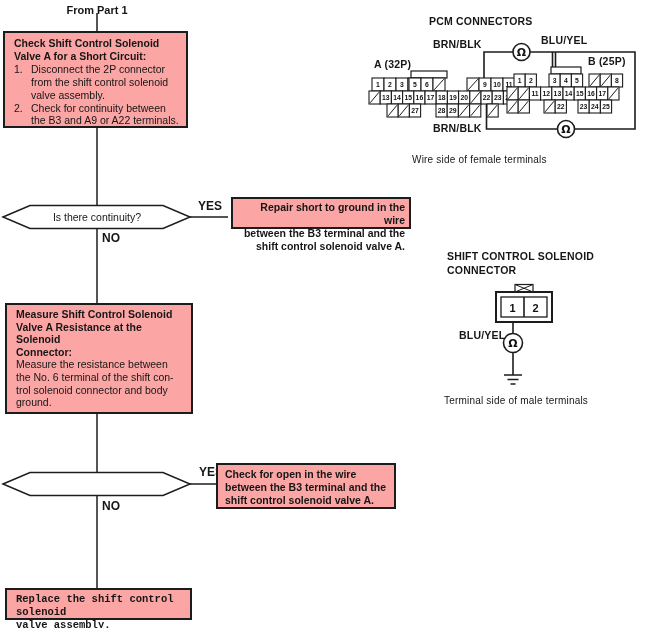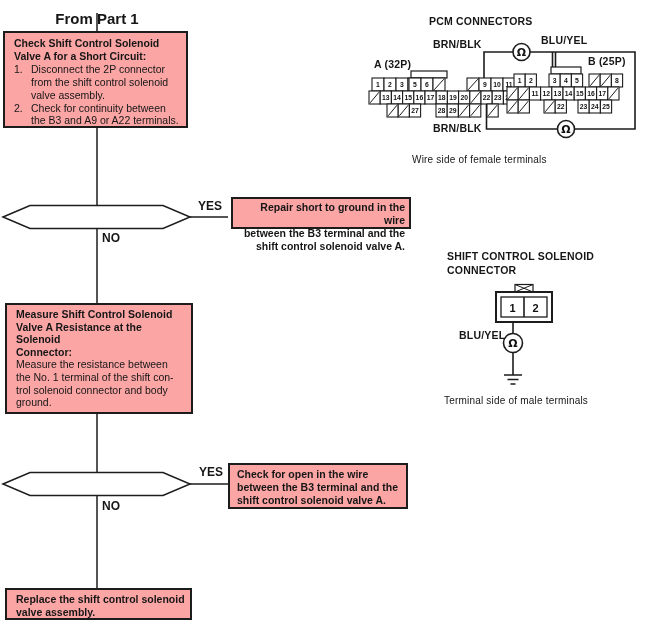--- a/index.html
+++ b/index.html
@@ -192,63 +192,64 @@
     <path class="wire" d="M524,297 V317" stroke-width="1.3"></path>
     <text class="termnum" x="512.5" y="311.5">1</text>
     <text class="termnum" x="535.5" y="311.5">2</text>
     <path class="wire" d="M513,322 V333.5"></path>
     <circle class="ohm-circle" cx="513" cy="343" r="9.5"></circle>
     <text class="ohm-text" x="513" y="347">Ω</text>
     <path class="wire" d="M513,352.5 V375"></path>
     <path class="wire" d="M504,375 H522 M507.5,379.5 H518.5 M510.5,384 H515.5"></path>
   </svg>
 
-  <div class="abs bold" style="left:55px;top:10px;width:84px;text-align:center;font-size:15px;">From Part 1</div>
+  <div class="abs bold" style="left:55px;top:4px;width:84px;text-align:center;font-size:11px;">From Part 1</div>
 
   <div class="fbox" style="left:3px;top:31px;width:185px;height:97px;">
     <div class="bold pre">Check Shift Control Solenoid
 Valve A for a Short Circuit:</div>
     <div class="item">
       <span class="n">1.</span>
       <span class="pre">Disconnect the 2P connector
 from the shift control solenoid
 valve assembly.</span>
     </div>
     <div class="item">
       <span class="n">2.</span>
       <span class="pre">Check for continuity between
 the B3 and A9 or A22 terminals.</span>
     </div>
   </div>
 
+  <div class="hex-text" style="left:18px;top:206px;width:158px;height:22px;">Is there continuity?</div>
   <div class="lbl" style="left:198px;top:199px;">YES</div>
   <div class="lbl" style="left:102px;top:231px;">NO</div>
 
   <div class="fbox bold pre" style="left:231px;top:197px;width:180px;height:32px;padding:2px 4px 2px 7px;text-align:right;">Repair short to ground in the wire
 between the B3 terminal and the
 shift control solenoid valve A.</div>
 
   <div class="fbox" style="left:5px;top:303px;width:188px;height:111px;padding-top:3px;line-height:12.6px;">
     <div class="bold pre">Measure Shift Control Solenoid
 Valve A Resistance at the Solenoid
 Connector:</div>
     <div class="pre">Measure the resistance between
-the No. 1 terminal of the shift con-
+the No. 6 terminal of the shift con-
 trol solenoid connector and body
 ground.</div>
   </div>
 
   <div class="lbl" style="left:199px;top:465px;">YES</div>
   <div class="lbl" style="left:102px;top:499px;">NO</div>
 
-  <div class="fbox bold pre" style="left:228px;top:463px;width:180px;height:46px;padding:3px 4px 2px 7px;">Check for open in the wire
+  <div class="fbox bold pre" style="left:216px;top:463px;width:180px;height:46px;padding:3px 4px 2px 7px;">Check for open in the wire
 between the B3 terminal and the
 shift control solenoid valve A.</div>
 
-  <div class="fbox bold pre" style="left:5px;top:588px;width:187px;height:32px;padding:3px 4px 2px 9px;">Replace the shift control solenoid
+  <div class="fbox bold pre" style="left:5px;top:588px;width:187px;height:32px;padding:3px 4px 2px 9px;font-family:Liberation Mono, monospace;">Replace the shift control solenoid
 valve assembly.</div>
 
   <div class="slabel" style="left:429px;top:15px;">PCM CONNECTORS</div>
   <div class="slabel" style="left:433px;top:38px;">BRN/BLK</div>
   <div class="slabel" style="left:541px;top:34px;">BLU/YEL</div>
   <div class="slabel" style="left:374px;top:58px;">A (32P)</div>
   <div class="slabel" style="left:588px;top:55px;">B (25P)</div>
   <div class="slabel" style="left:433px;top:122px;">BRN/BLK</div>
   <div class="caption" style="left:412px;top:154px;">Wire side of female terminals</div>
 

